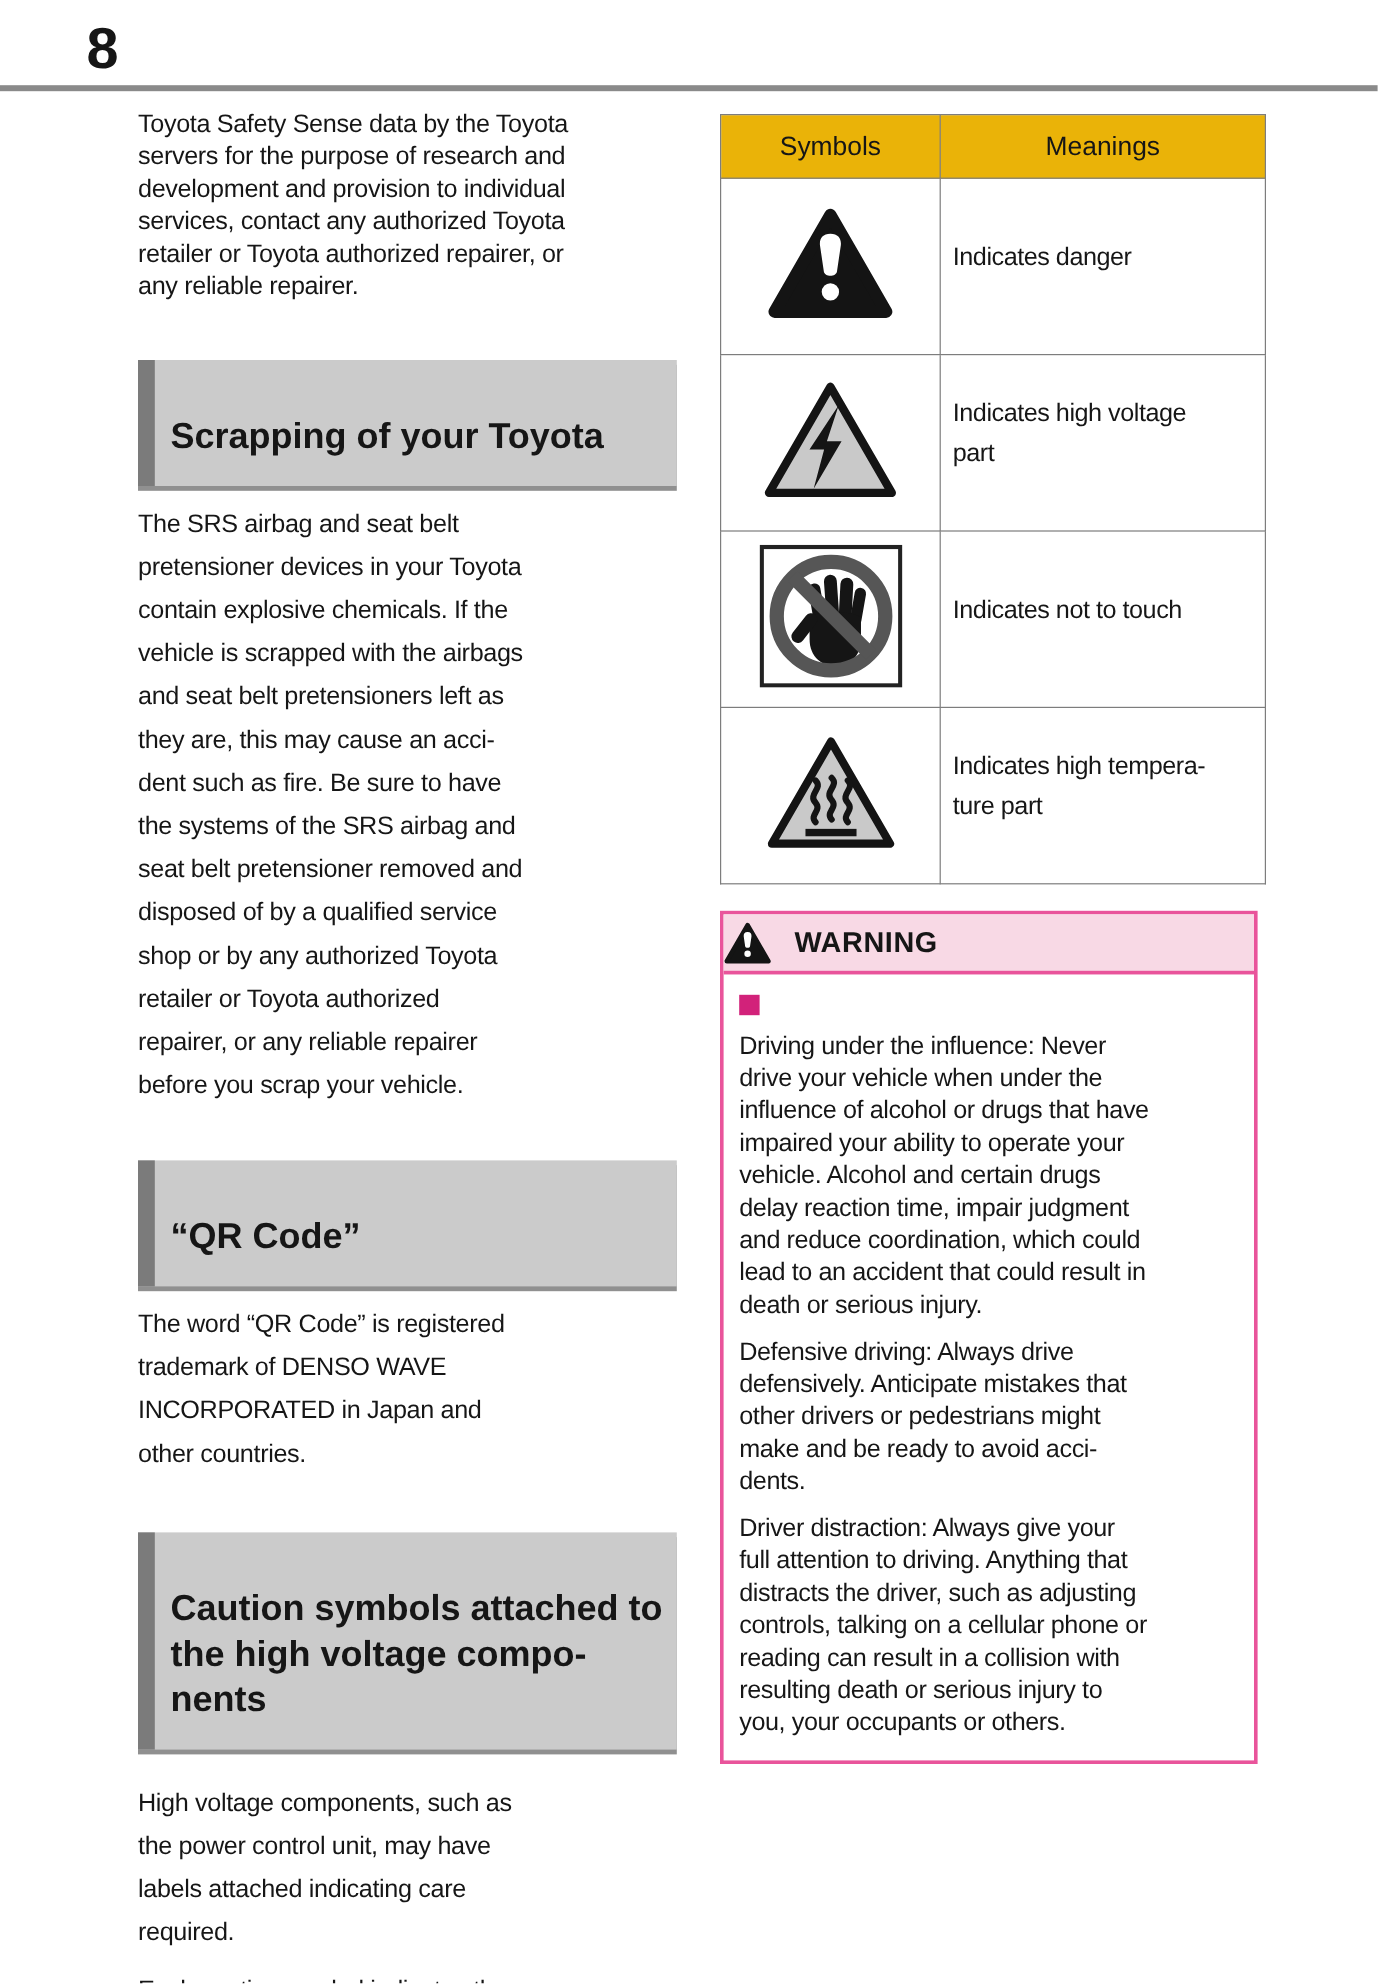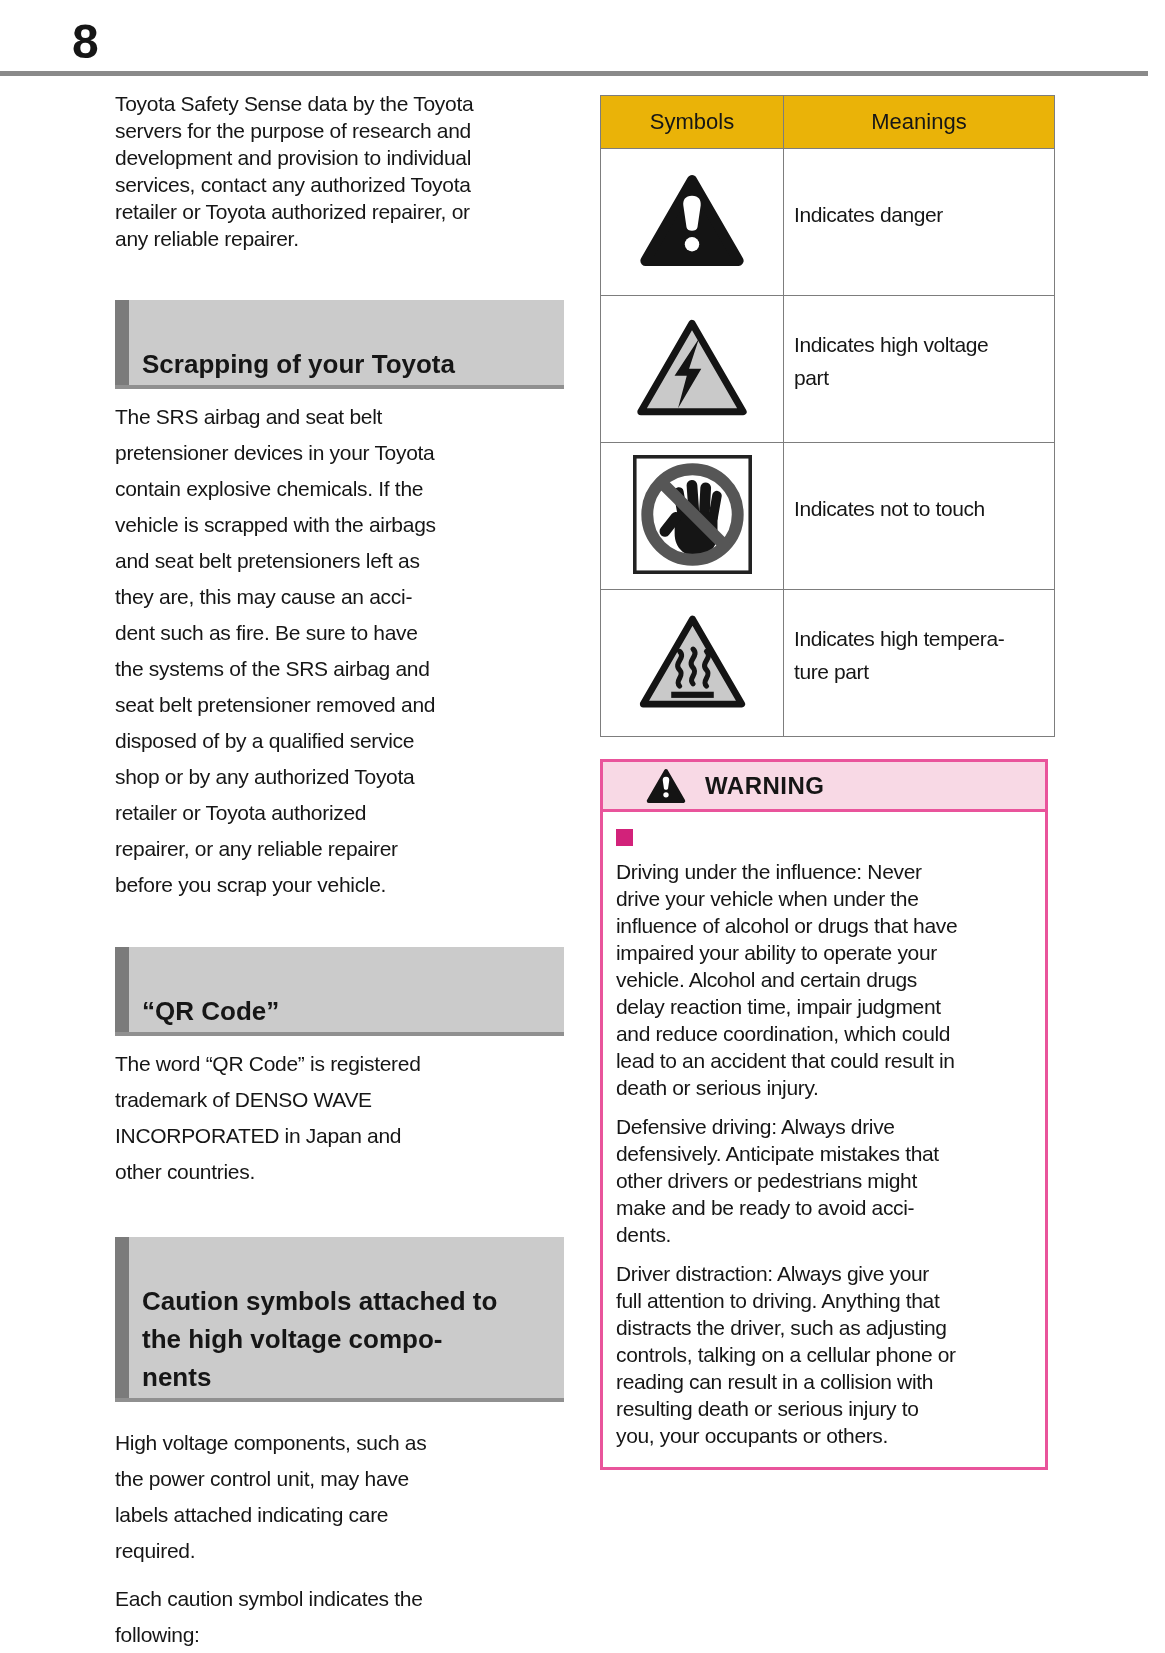--- a/index.html
+++ b/index.html
@@ -12,40 +12,40 @@
   .top-rule { position:absolute; left:0; top:71px; width:1148px; height:5px; background:#8a8a8a; }
 
   .columns { position:absolute; left:115px; top:88px; display:flex; }
   .col-left  { width:449px; margin-right:36px; }
   .col-right { width:448px; }
 
   .intro { margin:2px 0 0; font-size:21px; line-height:27px; white-space:pre-line; letter-spacing:-0.3px; }
 
   .sec-header {
     background:#cbcbcb; border-left:14px solid #7b7b7b; box-shadow:0 4px 0 #909090;
-    padding:7px 4px 2px 13px; font-size:26px; font-weight:bold; line-height:38px; white-space:pre-line;
+    padding:7px 4px 22px 13px; font-size:30px; font-weight:bold; line-height:38px; white-space:pre-line;
   }
   .mt1 { margin-top:48px; }
   .mt2 { margin-top:44px; }
   .mt3 { margin-top:47px; }
 
   .sec-body { margin:14px 0 0; font-size:21px; line-height:36px; white-space:pre-line; letter-spacing:-0.3px; }
   .sec-body.gap-lg { margin-top:27px; }
   .sec-body.gap-sm { margin-top:12px; }
 
   .symbols-table { border-collapse:collapse; margin-top:7px; width:448px; table-layout:fixed; }
   .symbols-table th, .symbols-table td { border:1px solid #7d7d7d; }
   .symbols-table th { background:#eab308; height:50px; font-size:22px; font-weight:normal; }
   th.col-symbols { width:180px; }
   th.col-meanings { width:268px; }
   td.symbol-cell { height:144px; text-align:center; vertical-align:middle; }
   td.meaning-cell { font-size:21px; line-height:33px; padding:0 4px 16px 10px; letter-spacing:-0.4px; white-space:pre-line; vertical-align:middle; }
 
   .warning-box { margin-top:22px; border:3px solid #e9549b; }
-  .warn-header { display:flex; align-items:center; gap:19px; background:#f8d9e5; border-bottom:3px solid #e9549b; height:47px; padding-left:43px; }
+  .warn-header { display:flex; align-items:center; gap:19px; background:#f8d9e5; border-bottom:3px solid #e9549b; height:47px; }
   .warn-title { font-size:24px; font-weight:bold; letter-spacing:0.5px; }
   .warn-body { padding:12px 12px 18px 13px; }
   .warn-heading { display:flex; font-size:22px; font-weight:bold; line-height:28px; letter-spacing:-0.3px; }
   .warn-bullet { flex:none; width:17px; height:17px; background:#d2227a; margin:5px 7px 0 0; }
   .warn-heading-text { white-space:pre-line; }
   .warn-para { margin:12px 0 0; font-size:21px; line-height:27px; white-space:pre-line; letter-spacing:-0.35px; }
 </style>
 </head>
 <body>
 

